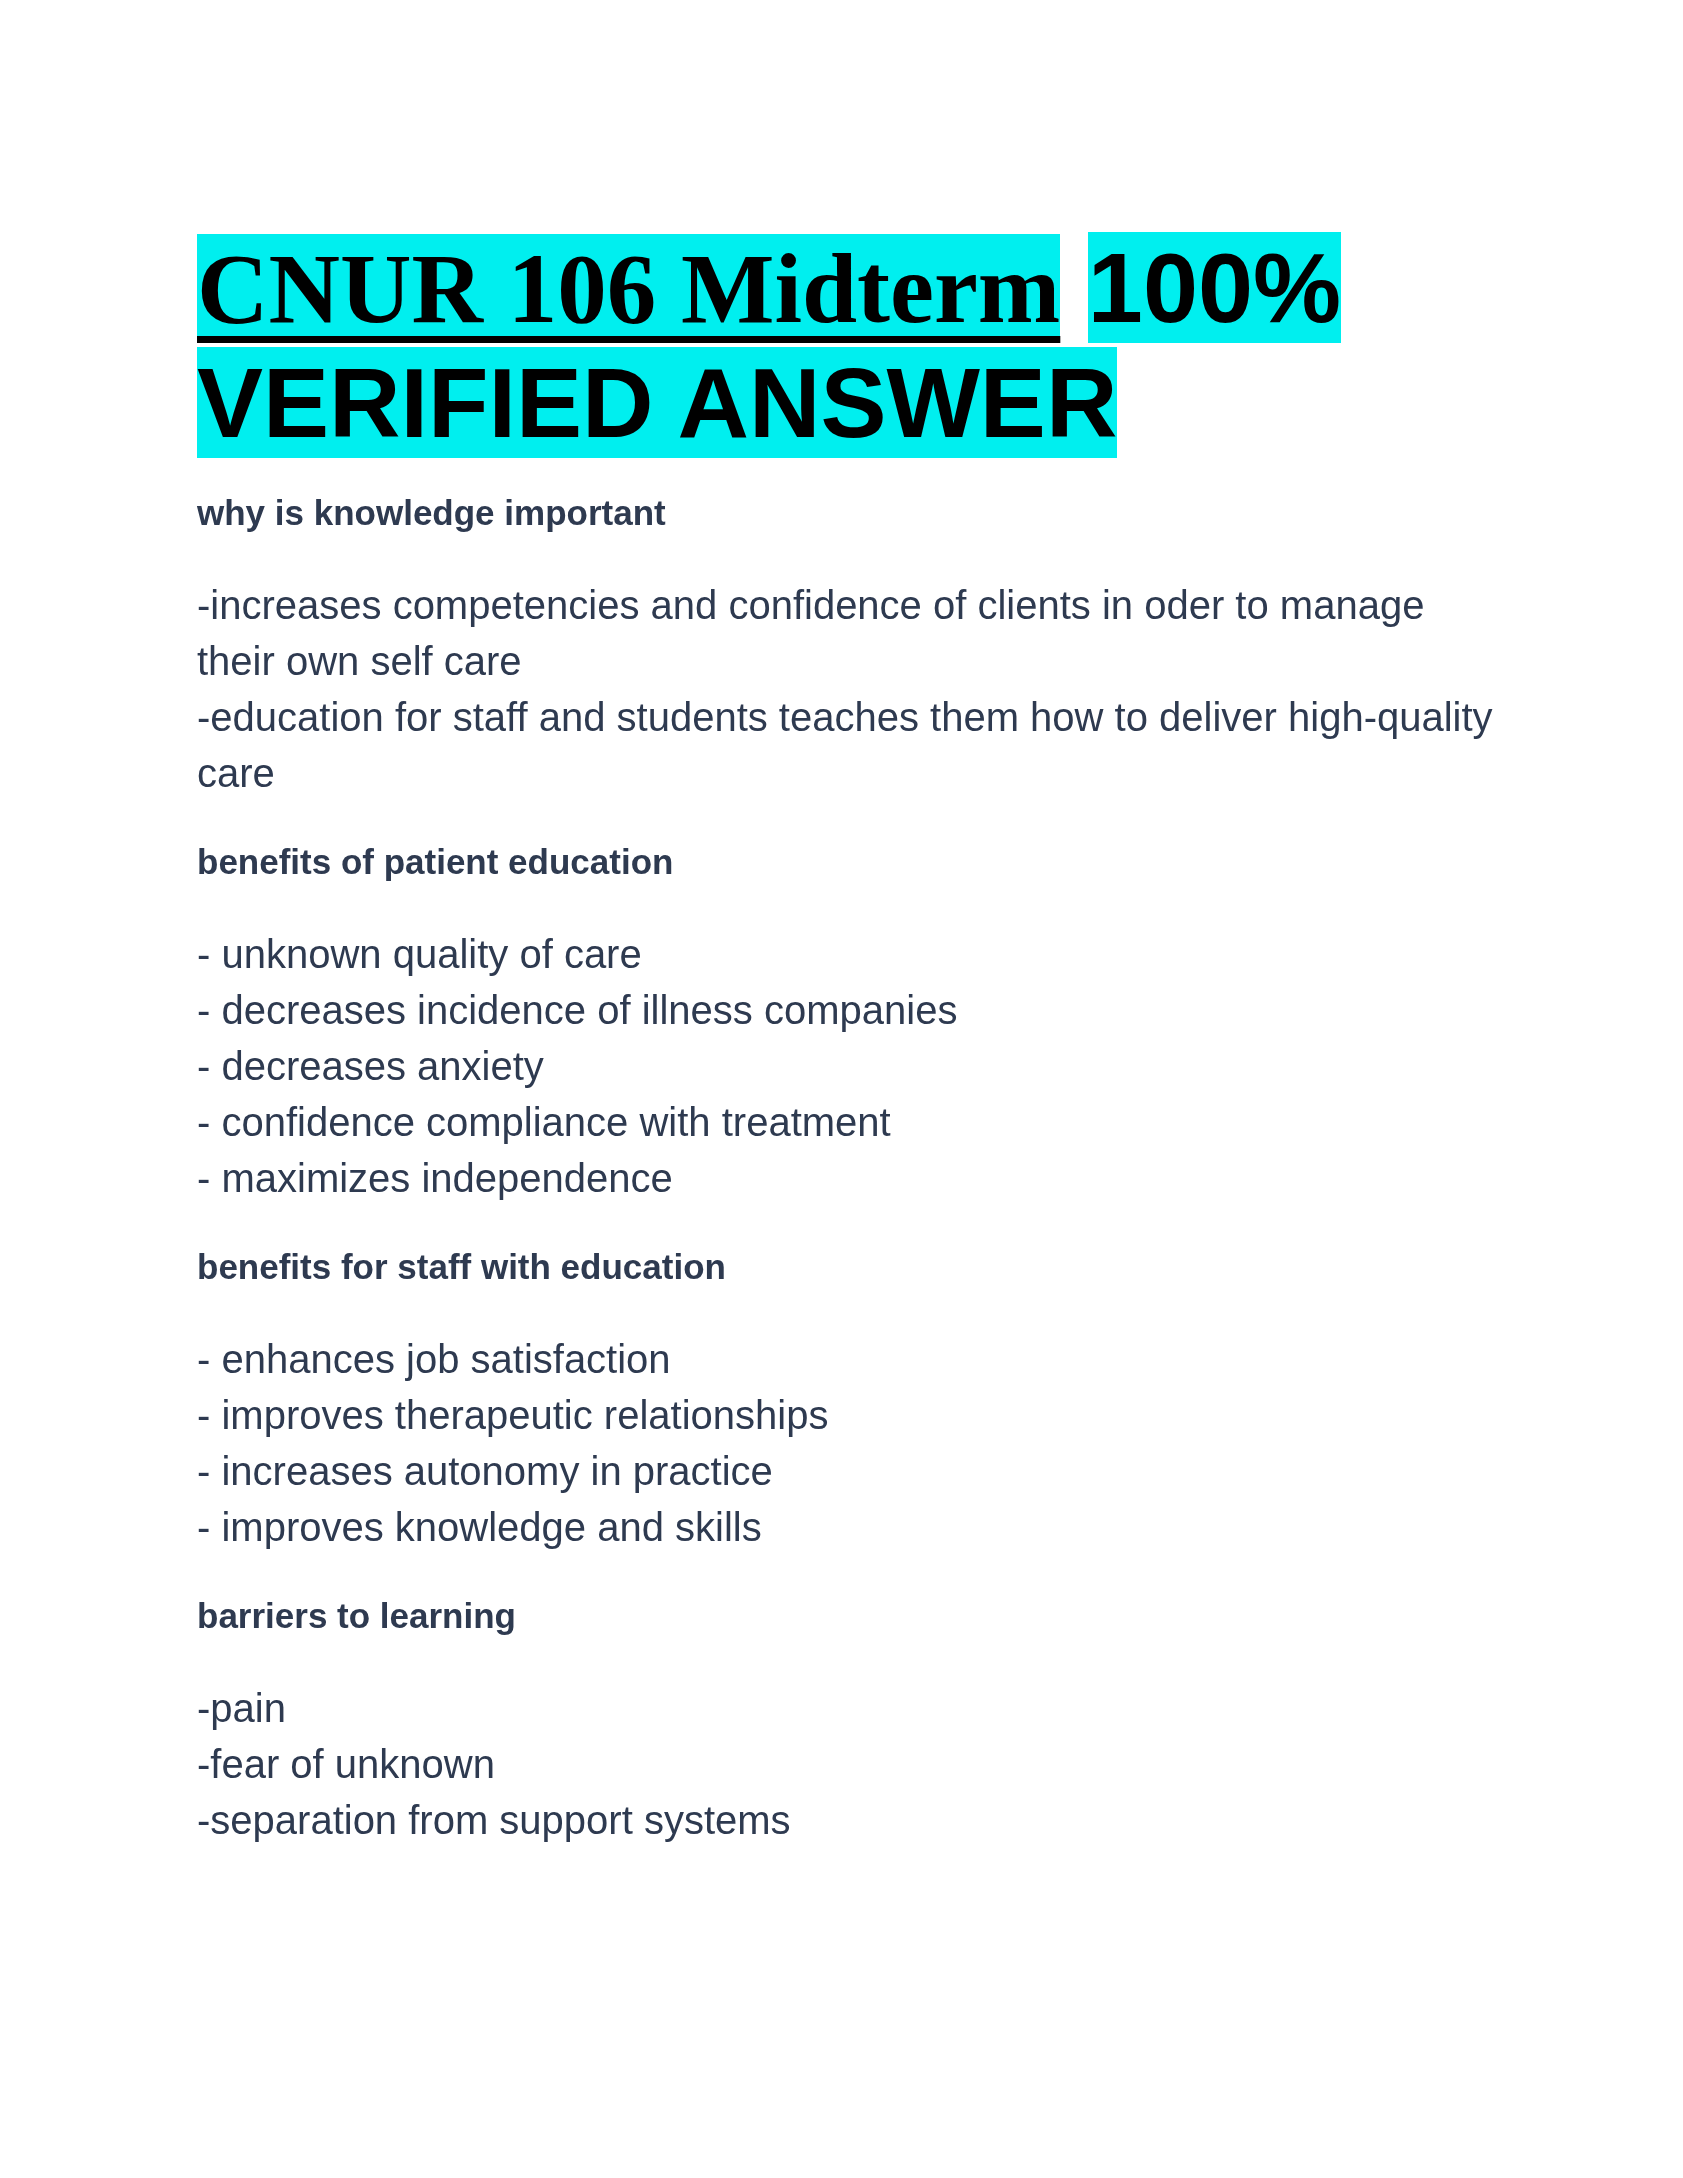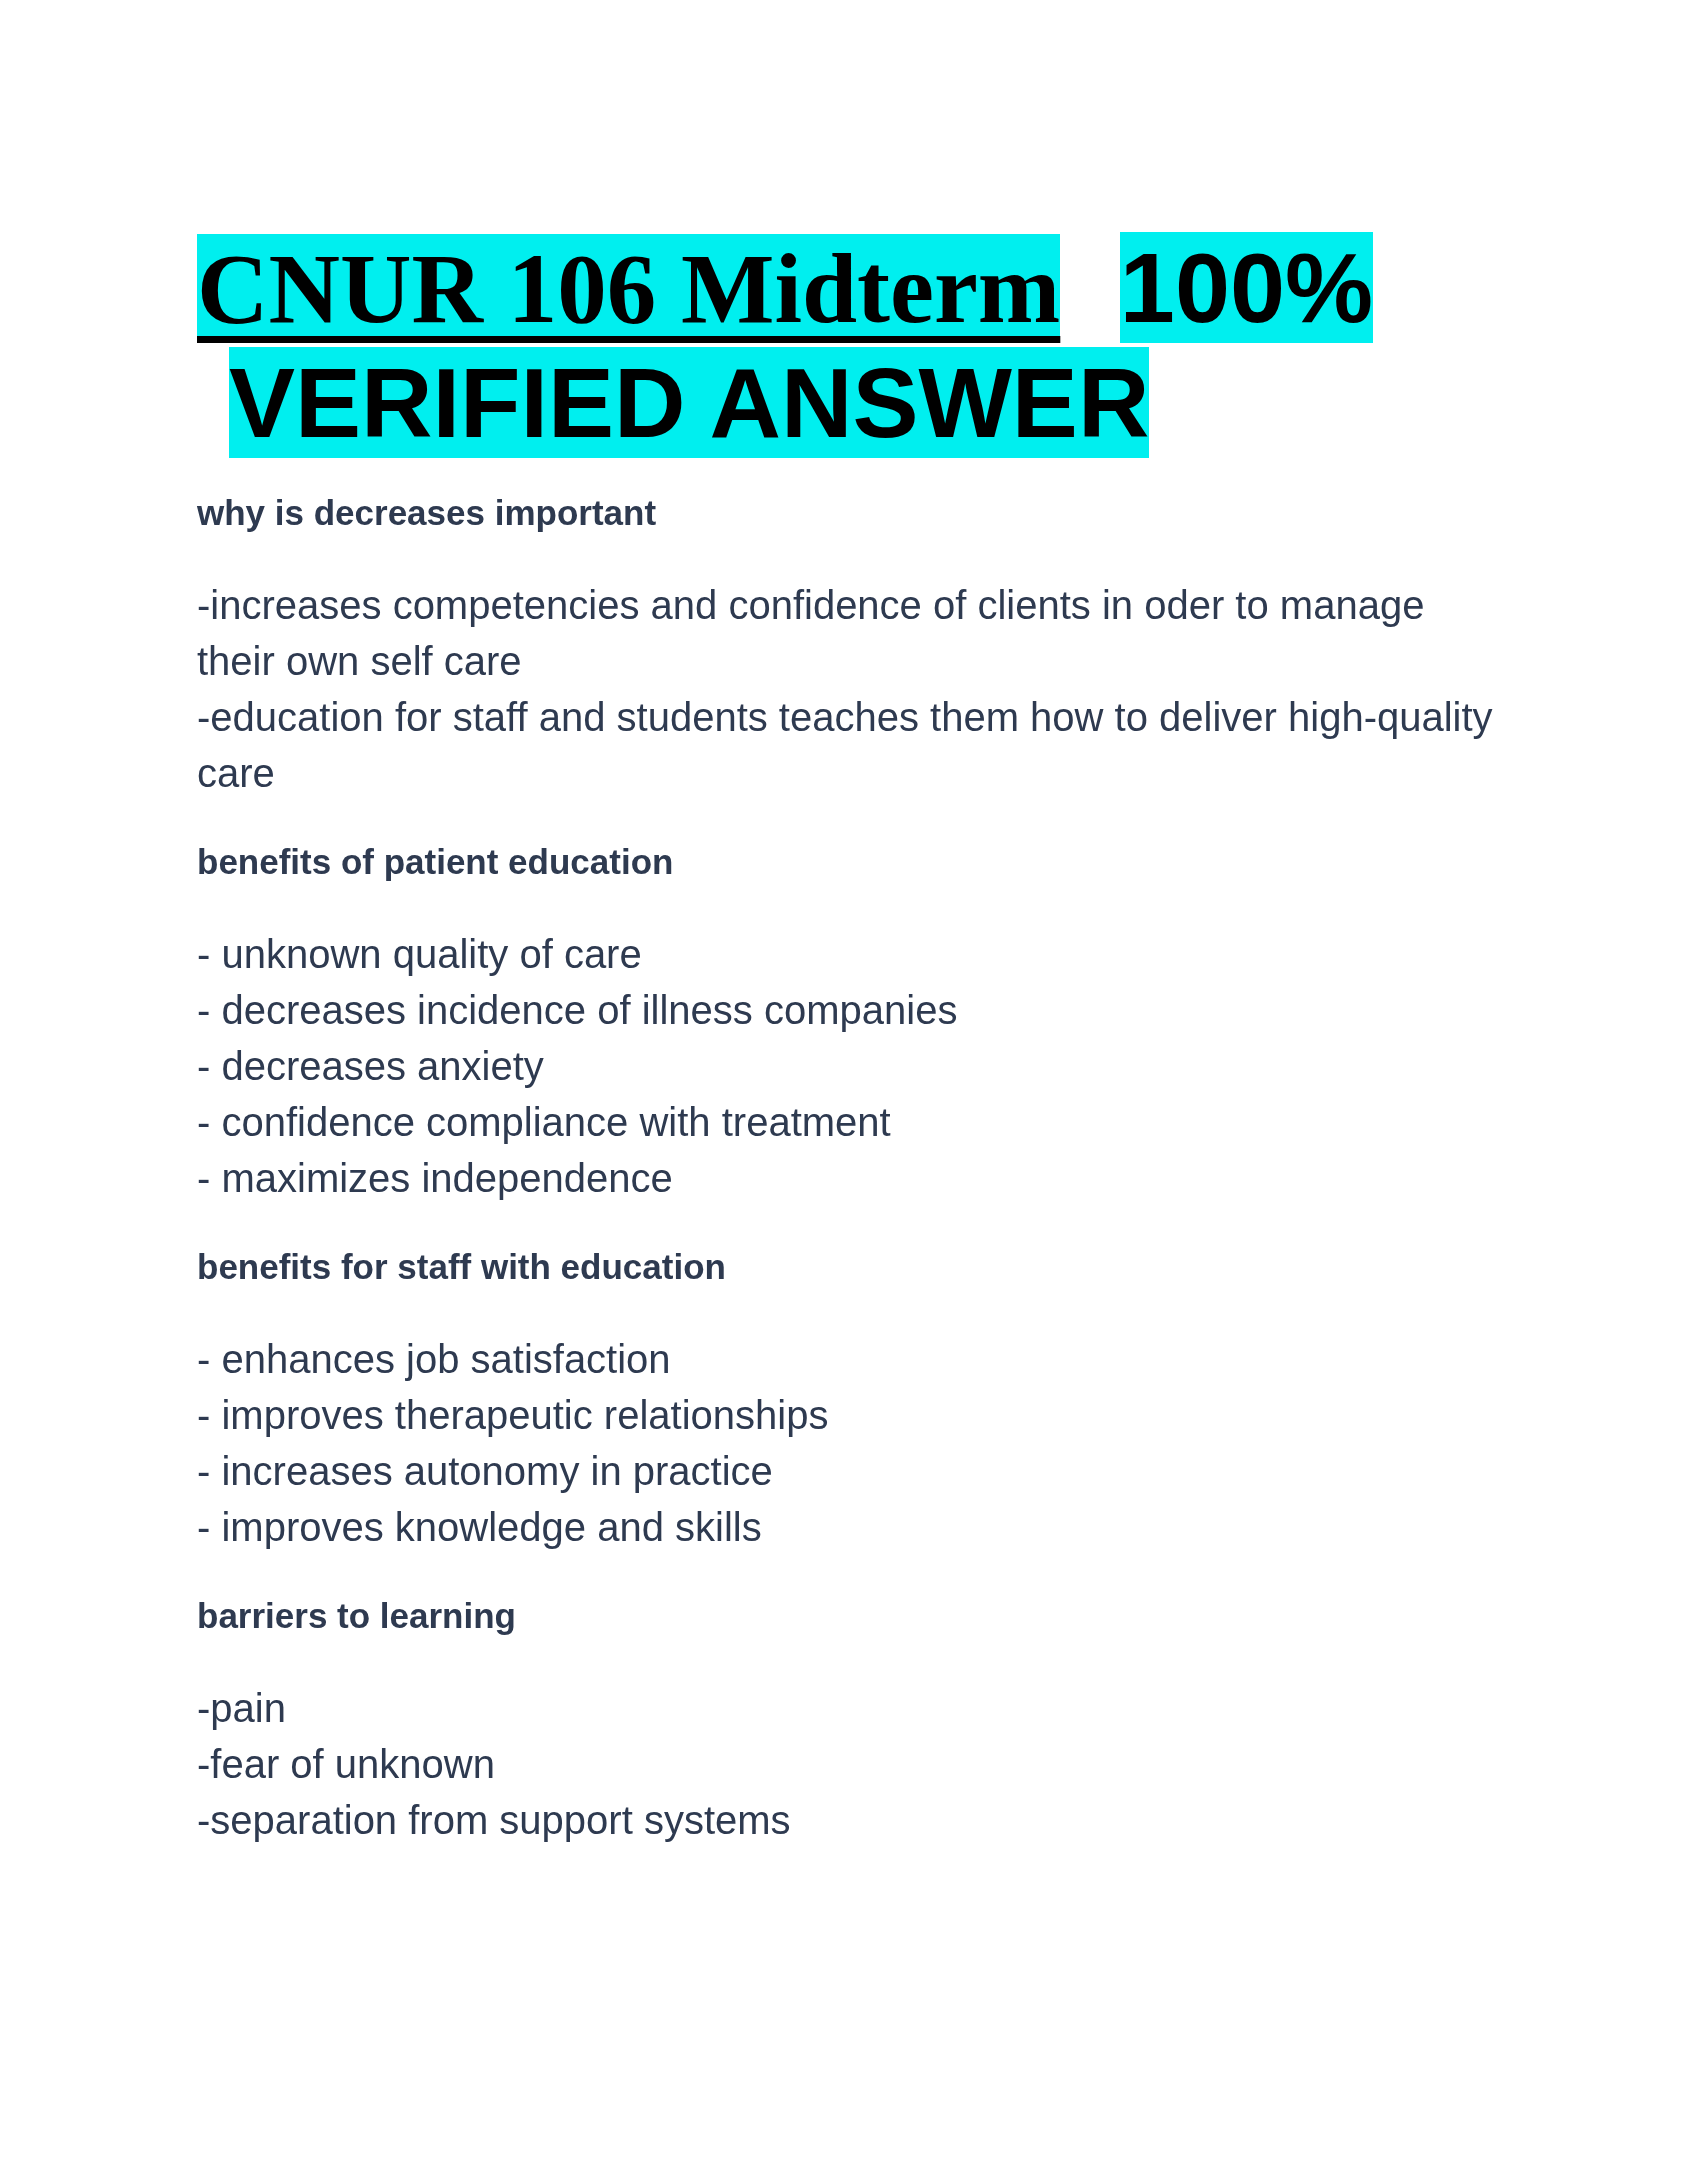--- a/index.html
+++ b/index.html
@@ -28,21 +28,21 @@
     margin:0 0 25px 0;
   }
   .title .hl{background:var(--hl);}
   .title .t-serif{
     font-family:"Liberation Serif",serif;
     text-decoration:underline;
     text-decoration-thickness:7px;
     text-underline-offset:14px;
     text-decoration-color:var(--title-color);
   }
-  .title .t-sans{font-family:"Liberation Sans",sans-serif;margin-left:32px;}
+  .title .t-sans{font-family:"Liberation Sans",sans-serif;}
   .qa{margin:0 0 33px 0;}
   .qa .q{
     font-size:35px;
     line-height:56px;
     font-weight:bold;
     color:var(--body-color);
     margin:0 0 36px 0;
   }
   .qa .a{
     font-size:40px;
@@ -54,21 +54,21 @@
 </style>
 </head>
 <body>
 
 <div class="page">
   <h1 class="title"><span class="hl t-serif">CNUR 106 Midterm</span> <span class="hl t-sans">100%</span><br>
     <span class="hl t-sans">VERIFIED ANSWER</span><br>
   </h1>
   <div id="qa-list">
       <section class="qa">
-        <h2 class="q">why is decreases important</h2>
+        <h2 class="q">why is knowledge important</h2>
         <p class="a">-increases competencies and confidence of clients in oder to manage their own self care</p>
         <p class="a">-education for staff and students teaches them how to deliver high-quality care</p>
       </section>
       <section class="qa">
         <h2 class="q">benefits of patient education</h2>
         <p class="a">- unknown quality of care</p>
         <p class="a">- decreases incidence of illness companies</p>
         <p class="a">- decreases anxiety</p>
         <p class="a">- confidence compliance with treatment</p>
         <p class="a">- maximizes independence</p>

